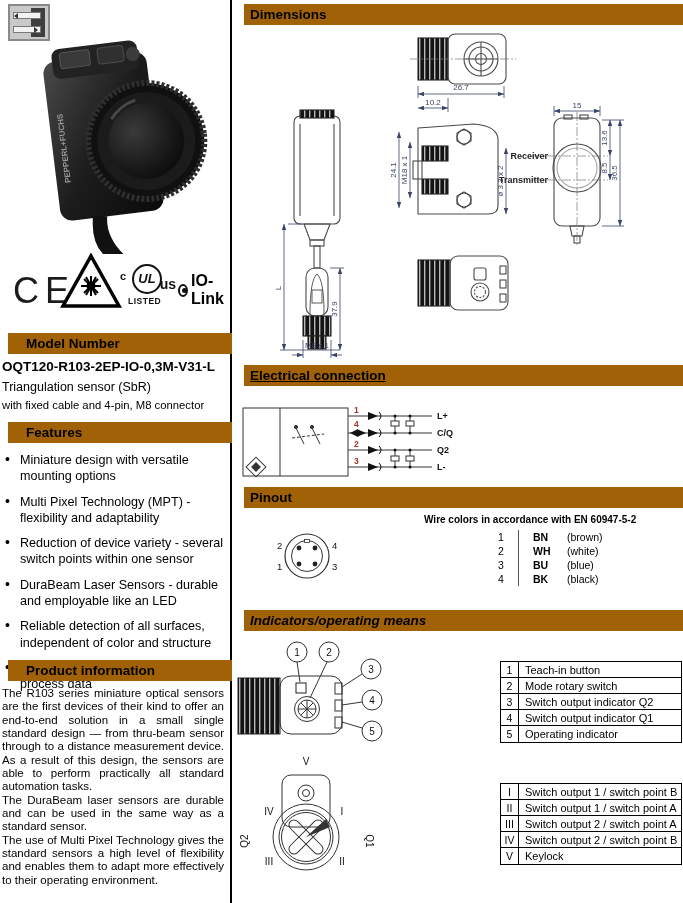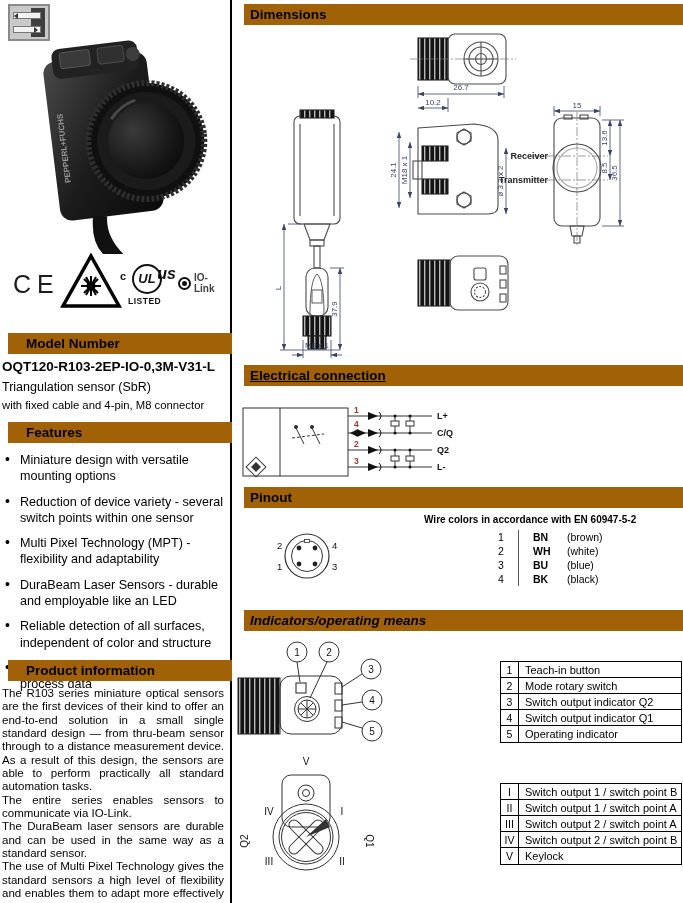--- a/index.html
+++ b/index.html
@@ -25,32 +25,32 @@
   .corner-icon .b1 { position:absolute; left:3px; top:6px; width:28px; height:7px; background:#f2f2f2; border:1px solid #777; }
   .corner-icon .b2 { position:absolute; left:3px; top:20px; width:28px; height:7px; background:#f2f2f2; border:1px solid #777; }
   .corner-icon .a1 { position:absolute; left:4px; top:7px; width:0; height:0;
     border-top:3px solid transparent; border-bottom:3px solid transparent; border-right:4px solid #333; }
   .corner-icon .a2 { position:absolute; left:24px; top:21px; width:0; height:0;
     border-top:3px solid transparent; border-bottom:3px solid transparent; border-left:4px solid #333; }
 
   .photo { position:absolute; left:18px; top:26px; width:208px; height:228px; }
 
   .certs { position:absolute; left:0; top:250px; width:228px; height:64px; }
-  .ce { position:absolute; left:13px; top:20px; font-size:25px; letter-spacing:6px; color:#1c1c1c; }
+  .ce { position:absolute; left:13px; top:20px; font-size:36px; letter-spacing:6px; color:#1c1c1c; }
   .laser { position:absolute; left:60px; top:2px; }
   .ul { position:absolute; left:120px; top:12px; width:58px; height:50px; font-weight:bold; color:#111; }
   .ul .circle { position:absolute; left:12px; top:2px; width:30px; height:30px; border:2.5px solid #111; border-radius:50%;
     font-size:13px; text-align:center; line-height:26px; font-style:italic; }
   .ul .c { position:absolute; left:0; top:8px; font-size:11px; }
-  .ul .us { position:absolute; right:2px; top:3px; font-size:16px;font-style:italic; }
+  .ul .us { position:absolute; right:2px; top:14px; font-size:14px; }
   .ul .listed { position:absolute; left:8px; top:34px; font-size:8.5px; letter-spacing:0.5px; }
   .iolink { position:absolute; left:178px; top:22px; display:flex; align-items:center; gap:3px; }
   .iolink .ring { width:13px; height:13px; border:2px solid #111; border-radius:50%; position:relative; }
   .iolink .ring::after { content:""; position:absolute; left:2px; top:2px; width:5px; height:5px; background:#111; border-radius:50%; }
-  .iolink .txt { font-size:10px; font-weight:bold; color:#404040; }
+  .iolink .txt { font-size:16px; font-weight:bold; color:#000000; }
 
   .model-code { position:absolute; left:2px; top:359px; width:222px; font-size:13.5px; font-weight:bold; }
   .model-sub  { position:absolute; left:2px; top:380px; width:222px; font-size:12.5px; }
   .model-desc { position:absolute; left:2px; top:399px; width:222px; font-size:11.3px; }
 
   ul.features { position:absolute; left:4px; top:452px; width:219px; list-style:none; }
   ul.features li { position:relative; padding-left:16px; margin-bottom:9px; font-size:12.6px; line-height:16.3px; }
   ul.features li::before { content:"\2022"; position:absolute; left:1px; top:-1px; font-size:14px; }
 
   .prodinfo { position:absolute; left:2px; top:687px; width:222px; }
@@ -152,31 +152,30 @@
   </div>
 
   <div class="bar left" style="top:333px;">Model Number</div>
   <div class="model-code">OQT120-R103-2EP-IO-0,3M-V31-L</div>
   <div class="model-sub">Triangulation sensor (SbR)</div>
   <div class="model-desc">with fixed cable and 4-pin, M8 connector</div>
 
   <div class="bar left" style="top:422px;">Features</div>
   <ul class="features">
     <li>Miniature design with versatile mounting options</li>
+    <li>Multi Pixel Technology (MPT) - flexibility and adaptability</li>
     <li>Reduction of device variety - several switch points within one sensor</li>
-    <li>Multi Pixel Technology (MPT) - flexibility and adaptability</li>
     <li>DuraBeam Laser Sensors - durable and employable like an LED</li>
     <li>Reliable detection of all surfaces, independent of color and structure</li>
     <li>IO-link interface for service and process data</li>
   </ul>
 
   <div class="bar left" style="top:660px;">Product information</div>
   <div class="prodinfo">
     <p>The R103 series miniature optical sensors are the first devices of their kind to offer an end-to-end solution in a small single standard design — from thru-beam sensor through to a distance measurement device. As a result of this design, the sensors are able to perform practically all standard automation tasks.</p>
-    <p>The entire series enables sensors to communicate via IO-Link.</p>
     <p>The DuraBeam laser sensors are durable and can be used in the same way as a standard sensor.</p>
     <p>The use of Multi Pixel Technology gives the standard sensors a high level of flexibility and enables them to adapt more effectively to their operating environment.</p>
   </div>
 
   <div class="bar right" style="top:4px;">Dimensions</div>
 
   <svg class="dim-svg" width="447" height="332" viewBox="0 0 447 332">
     <defs>
       <pattern id="hatch" patternUnits="userSpaceOnUse" width="5" height="5">
         <rect width="5" height="5" fill="#141414"></rect>

